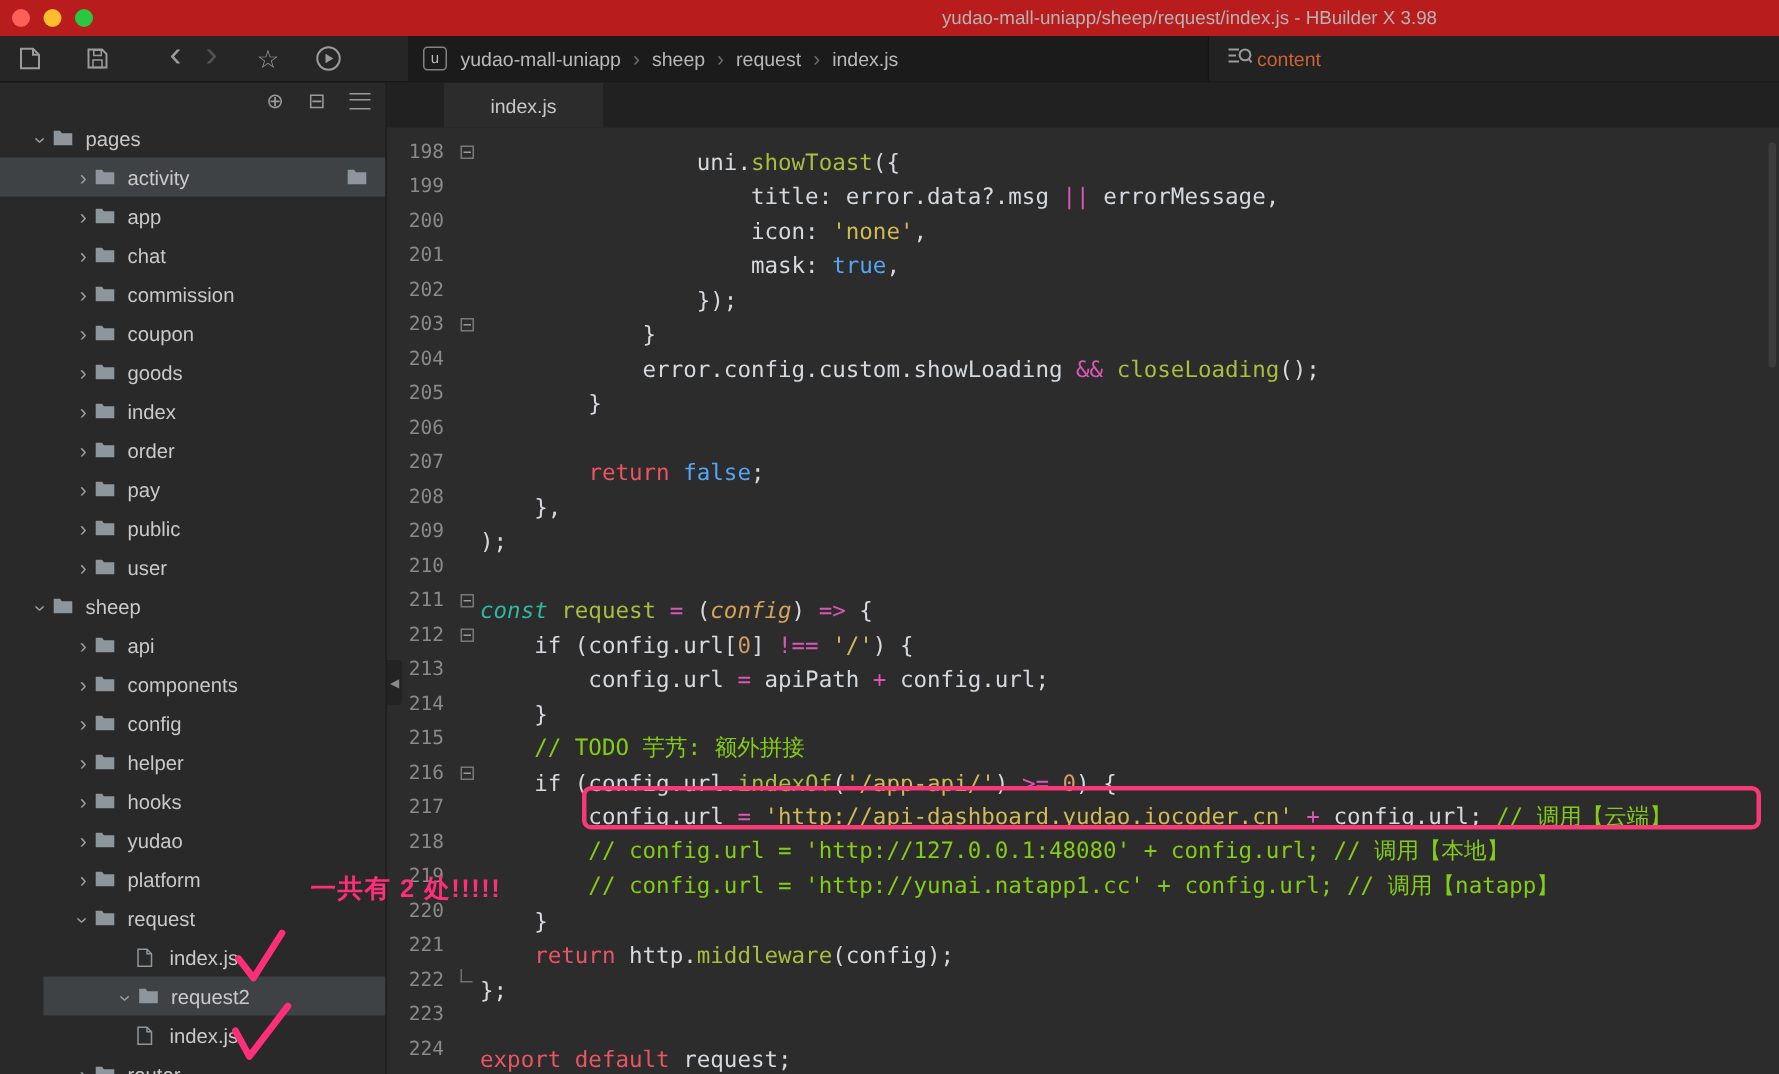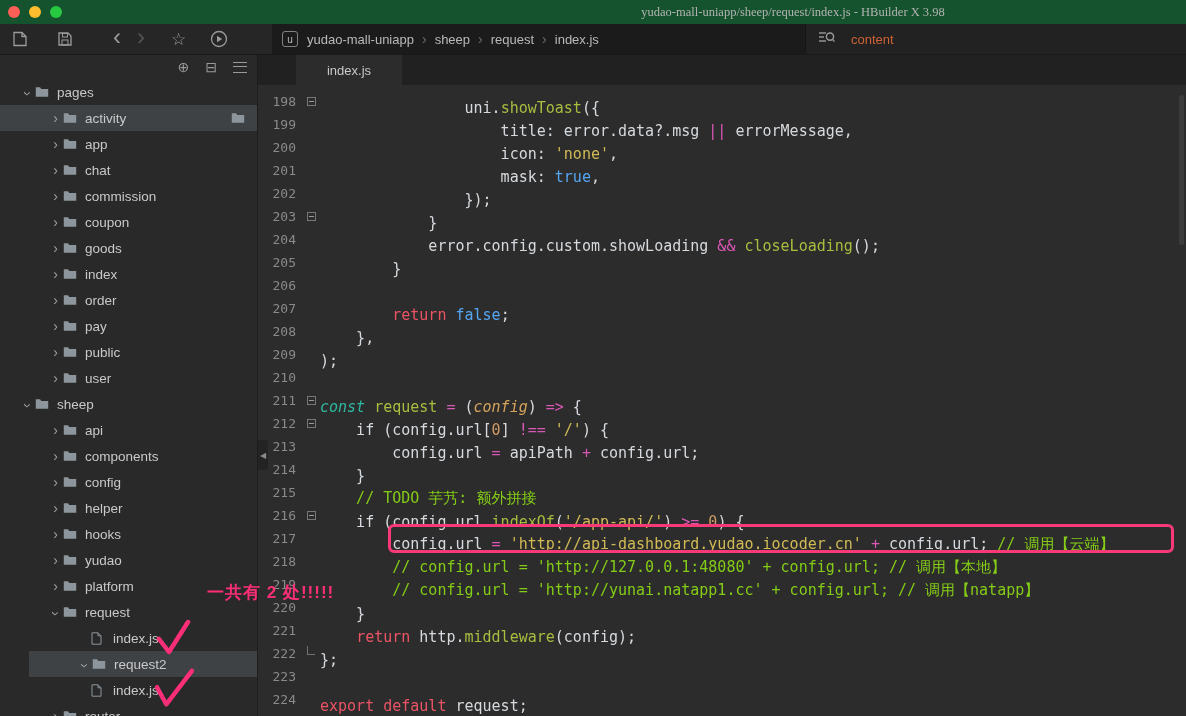--- a/index.html
+++ b/index.html
@@ -1,21 +1,21 @@
 <!DOCTYPE html>
 <html><head>
 <meta charset="utf-8">
 <style>
   * { margin:0; padding:0; box-sizing:border-box; }
   html,body { width:1186px; height:716px; overflow:hidden; background:#2c2c2c;
               font-family:"Liberation Sans", sans-serif; }
   .window { position:relative; width:1186px; height:716px; }
 
   
-  .titlebar { position:absolute; top:0; left:0; right:0; height:24px; background:#14532d; z-index:5;font-family:Liberation Serif, serif; }
+  .titlebar { position:absolute; top:0; left:0; right:0; height:24px; background:#b91c1c; z-index:5; }
   .traffic { position:absolute; left:8px; top:6px; display:flex; gap:9px; }
   .tl { width:12px; height:12px; border-radius:50%; display:inline-block; }
   .tl.red{background:#ff5f57}.tl.yellow{background:#febc2e}.tl.green{background:#28c840}
   .title-text { position:absolute; left:400px; right:0; top:0; height:24px; line-height:24px;
                 text-align:center; color:#b4b4b4; font-size:12.5px; white-space:nowrap; }
 
   
   .toolbar { position:absolute; top:24px; left:0; right:0; height:31px; background:#262626;
              display:flex; align-items:stretch; border-bottom:1px solid #191919; z-index:4; }
   .tb-icons { width:272px; flex:none; display:flex; align-items:center; color:#9b9b9b; }
@@ -27,21 +27,21 @@
   .tb-ic.star{font-size:17px;}
   .crumbbar { flex:1; background:#1b1b1b; position:relative; display:flex; align-items:center;
               padding-left:10px; }
   .crumb-badge { width:16px; height:16px; border:1px solid #828282; border-radius:3px;
                  color:#b9b9b9; font-size:10px; display:inline-flex; align-items:center;
                  justify-content:center; margin-right:9px; flex:none; }
   .crumbs { display:flex; align-items:center; }
   .crumb { color:#b9b9b9; font-size:13px; white-space:nowrap; }
   .crumb-sep { color:#6e6e6e; font-size:14px; margin:0 8px; }
   .search-seg { position:absolute; left:533px; top:0; bottom:0; right:0; background:#222222;
-                display:flex; align-items:center; padding-left:12px; gap:16px;
+                display:flex; align-items:center; padding-left:12px; gap:3px;
                 border-left:1px solid #151515; }
   .search-label { color:#cc6236; font-size:13px; }
 
   
   .main { position:absolute; top:55px; left:0; right:0; bottom:0; display:flex; }
 
   
   .sidebar { width:258px; flex:none; background:#292929; border-right:1px solid #1d1d1d;
              position:relative; }
   .sidebar-header { height:24px; display:flex; justify-content:flex-end; align-items:center;

